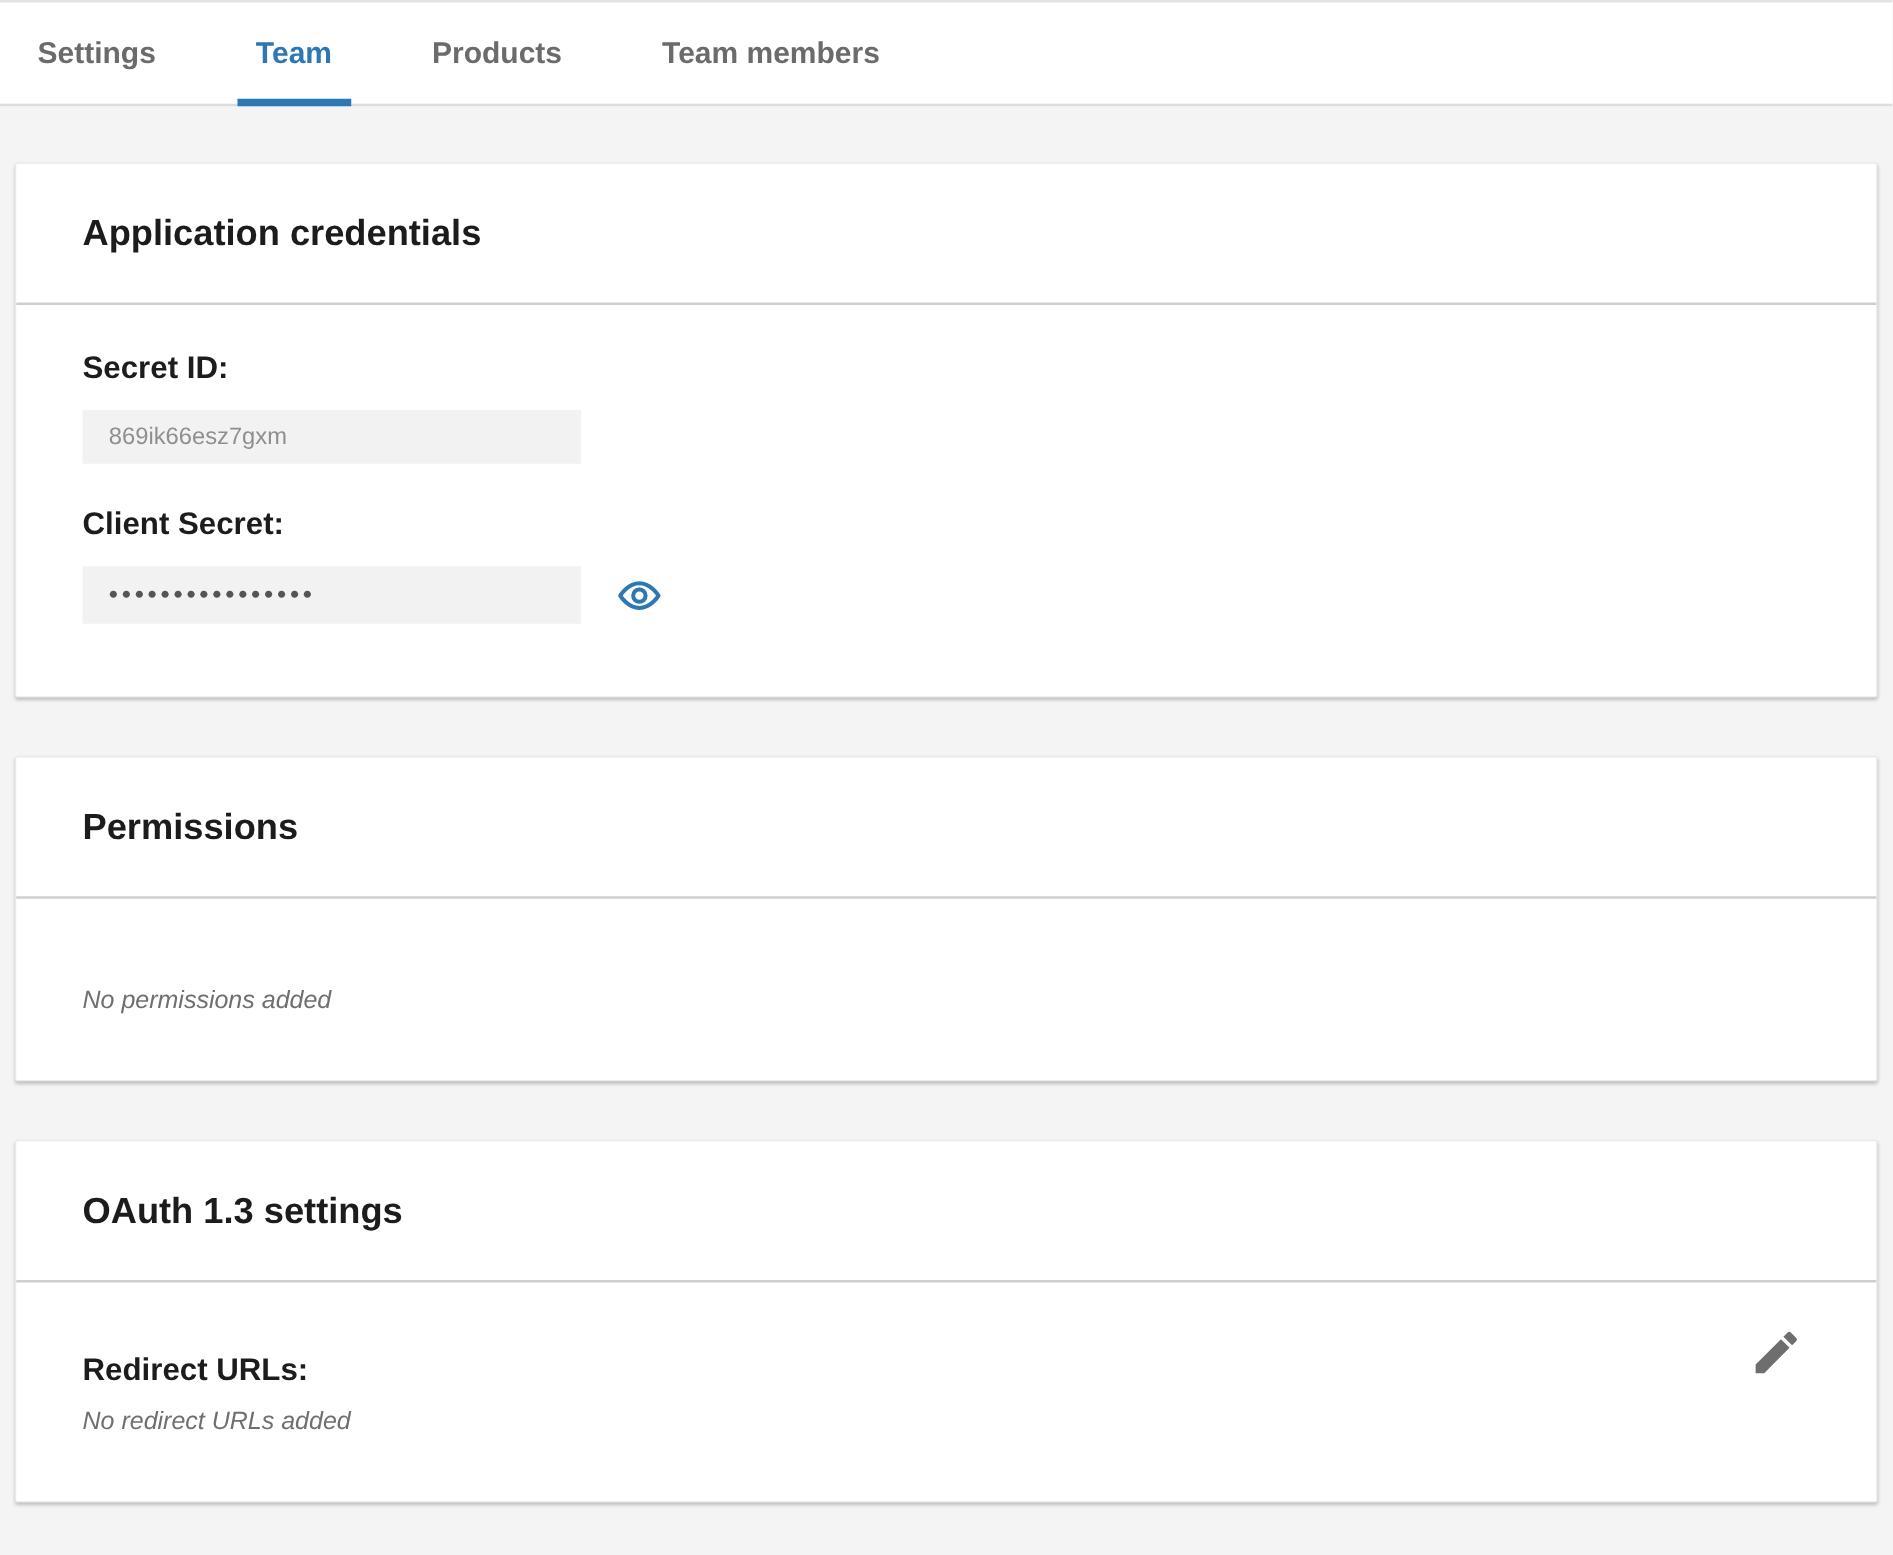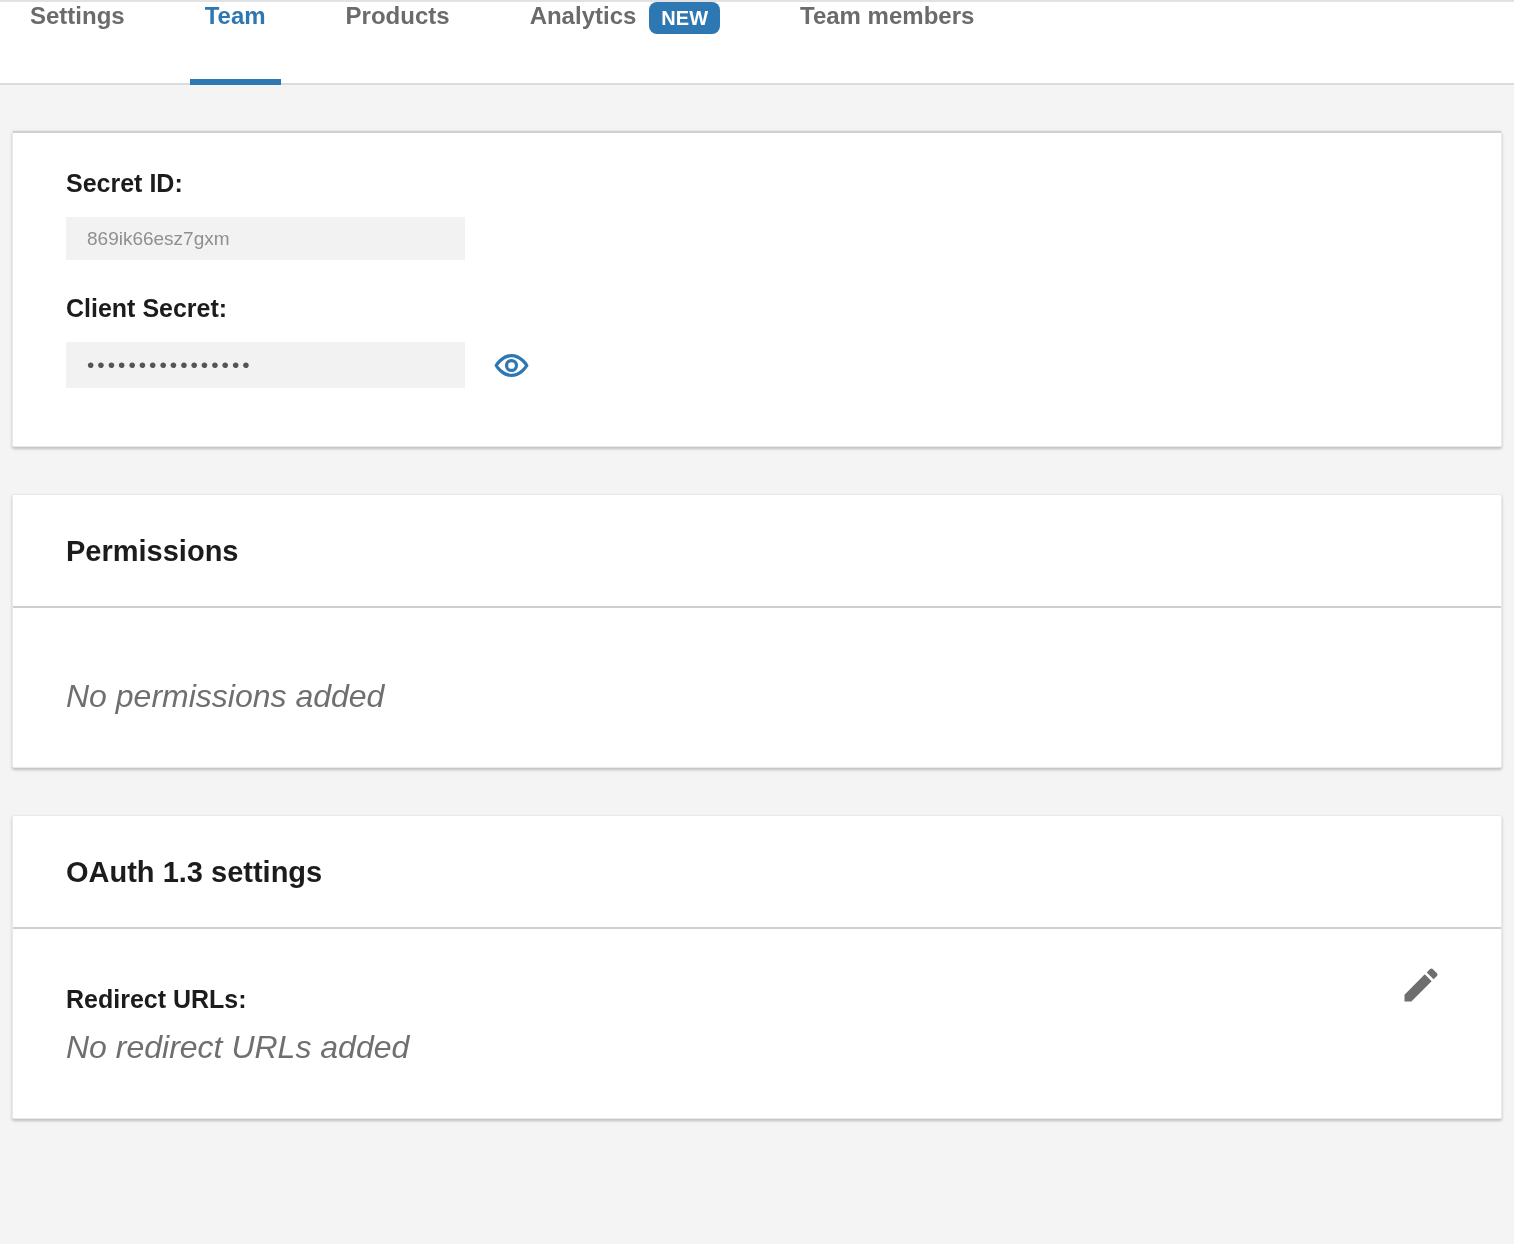--- a/index.html
+++ b/index.html
@@ -19,21 +19,21 @@
     border-top: 2px solid #e2e2e2;
     border-bottom: 2px solid #dcdcdc;
     display: flex;
     align-items: stretch;
     padding-left: 30px;
     gap: 80px;
   }
   .tab {
     position: relative;
     display: flex;
-    align-items: flex-start;
+    align-items: center;
     gap: 13px;
     font-size: 24px;
     font-weight: 600;
     color: #6b6b6b;
     cursor: pointer;
     white-space: nowrap;
   }
   .tab.active { color: #2d77b3; }
   .tab.active::after {
     content: "";
@@ -116,21 +116,21 @@
     background: none;
     border: none;
     padding: 0;
     cursor: pointer;
     display: flex;
     align-items: center;
   }
 
   
   .empty-text {
-    font-size: 32px;
+    font-size: 20px;
     font-style: italic;
     color: #6f6f6f;
   }
   .perm-body { padding: 70px 53px 52px 53px; }
 
   
   .oauth-body { padding: 56px 53px 52px 53px; position: relative; }
   .redirect-label {
     font-size: 25px;
     font-weight: 700;
@@ -154,31 +154,30 @@
   <div class="tab">
     <span>Settings</span>
   </div>
   <div class="tab active">
     <span>Team</span>
   </div>
   <div class="tab">
     <span>Products</span>
   </div>
   <div class="tab">
-    <span>Analytics</span>
-    <span class="badge">NEW</span>
-  </div>
-  <div class="tab">
     <span>Team members</span>
   </div>
 </nav>
 
 <main class="content">
 
   <section class="card card-1">
+    <div class="card-header">
+      <h2 class="card-title">Application credentials</h2>
+    </div>
     <hr class="card-divider">
     <div class="card-body">
       <div class="field-label">Secret ID:</div>
       <div class="value-box id-box">869ik66esz7gxm</div>
 
       <div class="field-label">Client Secret:</div>
       <div class="secret-row">
         <div class="value-box secret-box">••••••••••••••••</div>
         <button class="eye-btn">
           <span style="display:flex;">

